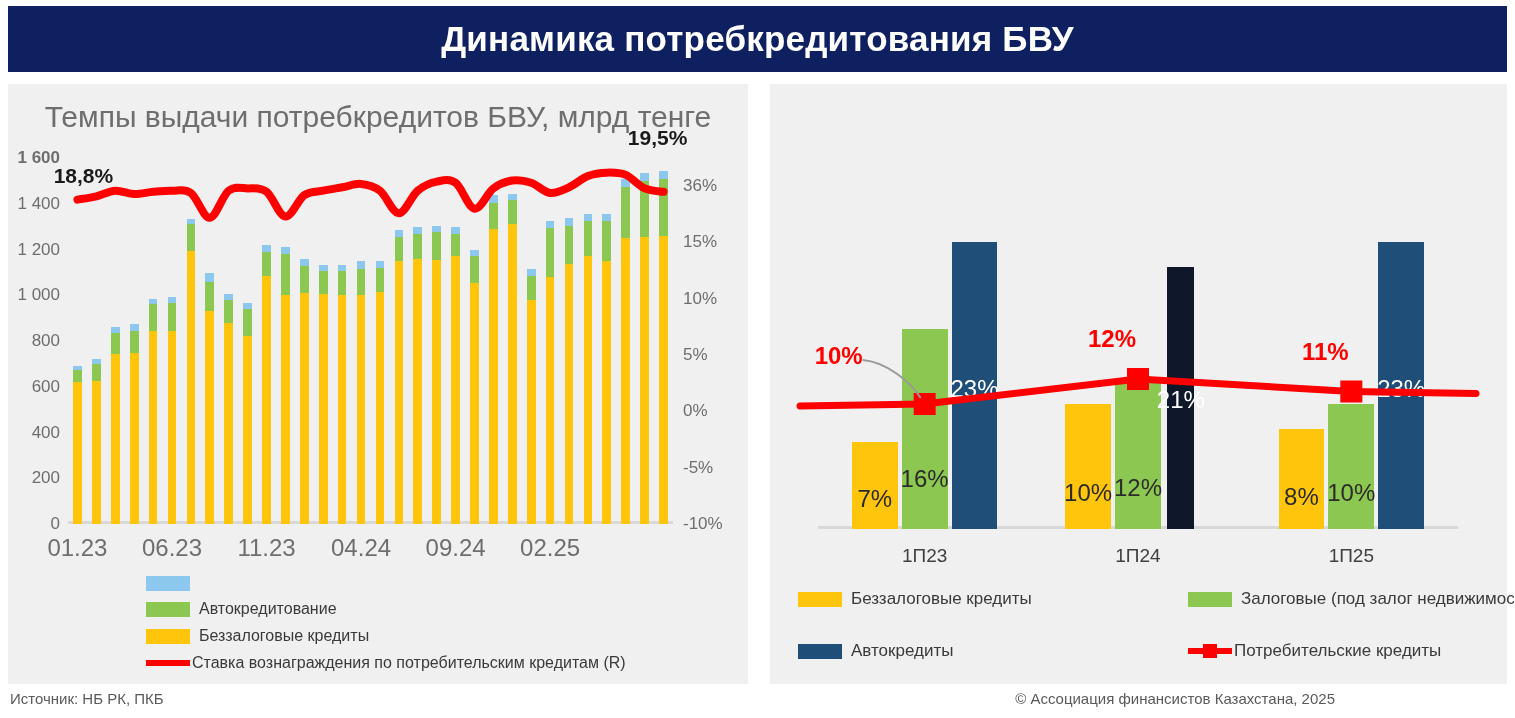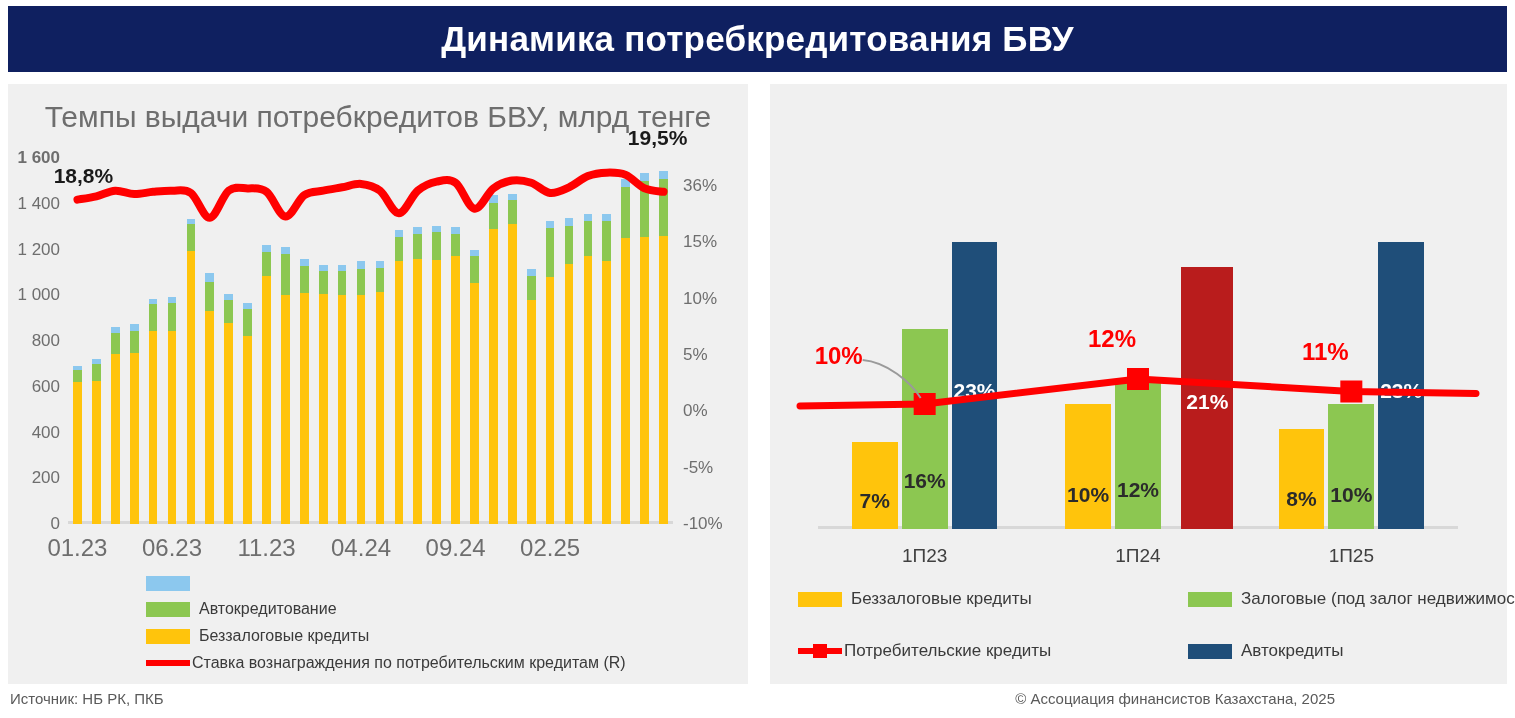--- a/index.html
+++ b/index.html
@@ -59,21 +59,21 @@
     position:absolute;font-size:21px;font-weight:bold;color:#1a1a1a;
     white-space:nowrap;transform:translate(-50%,-50%);
   }
 
   
   #rightPlot{left:48px;top:120px;width:640px;height:325px;}
   .grp{position:absolute;bottom:0;height:100%;}
   .rbar{position:absolute;bottom:0;}
   .rbar span{
     position:absolute;left:50%;transform:translateX(-50%);
-    font-size:21px;font-weight:bold;white-space:nowrap;
+    font-size:24px;font-weight:normal;white-space:nowrap;
   }
   .rgrp-lab{
     position:absolute;top:calc(100% + 16px);left:50%;transform:translateX(-50%);
     font-size:19px;color:#404040;white-space:nowrap;
   }
   .red-lab{
     position:absolute;font-size:24px;font-weight:bold;color:#ff0000;
     white-space:nowrap;transform:translate(-50%,-50%);
   }
 
@@ -349,21 +349,21 @@
           </div>
           <div class="rgrp-lab">1П23</div>
         </div>
         <div class="grp" style="left: 213.333px; width: 213.333px;">
           <div class="rbar" style="left: 33.8667px; width: 45.8667px; height: 125px; background: rgb(255, 196, 12);">
             <span style="color: rgb(43, 43, 43); bottom: 18%;">10%</span>
           </div>
           <div class="rbar" style="left: 83.7333px; width: 45.8667px; height: 150px; background: rgb(140, 199, 81);">
             <span style="color: rgb(43, 43, 43); bottom: 18%;">12%</span>
           </div>
-          <div class="rbar" style="left: 150px; width: 52px; height: 262.5px; background: #b91c1c;">
+          <div class="rbar" style="left: 136px; width: 27px; height: 262.5px; background: #0f172a;">
             <span style="color: rgb(255, 255, 255); bottom: 44%;">21%</span>
           </div>
           <div class="rgrp-lab">1П24</div>
         </div>
         <div class="grp" style="left: 426.667px; width: 213.333px;">
           <div class="rbar" style="left: 33.8667px; width: 45.8667px; height: 100px; background: rgb(255, 196, 12);">
             <span style="color: rgb(43, 43, 43); bottom: 18%;">8%</span>
           </div>
           <div class="rbar" style="left: 83.7333px; width: 45.8667px; height: 125px; background: rgb(140, 199, 81);">
             <span style="color: rgb(43, 43, 43); bottom: 18%;">10%</span>
@@ -388,26 +388,26 @@
     <div class="legend" id="rightLegend">
         <div class="legend-row">
           <div class="swatch" style="background: rgb(255, 196, 12);"></div>
           <div class="legend-text">Беззалоговые кредиты</div>
         </div>
         <div class="legend-row">
           <div class="swatch" style="background: rgb(140, 199, 81);"></div>
           <div class="legend-text">Залоговые  (под залог недвижимости)</div>
         </div>
         <div class="legend-row">
+          <div class="swatch" style="background: rgb(31, 78, 121);"></div>
+          <div class="legend-text">Автокредиты</div>
+        </div>
+        <div class="legend-row">
           <div class="swatch-line-marker"></div>
           <div class="legend-text">Потребительские кредиты</div>
-        </div>
-        <div class="legend-row">
-          <div class="swatch" style="background: rgb(31, 78, 121);"></div>
-          <div class="legend-text">Автокредиты</div>
         </div>
       </div>
   </div>
 
   <div class="footer">
     <div class="footer-left">Источник: НБ РК, ПКБ</div>
     <div class="footer-right">© Ассоциация финансистов Казахстана, 2025</div>
   </div>
 
 </div>

